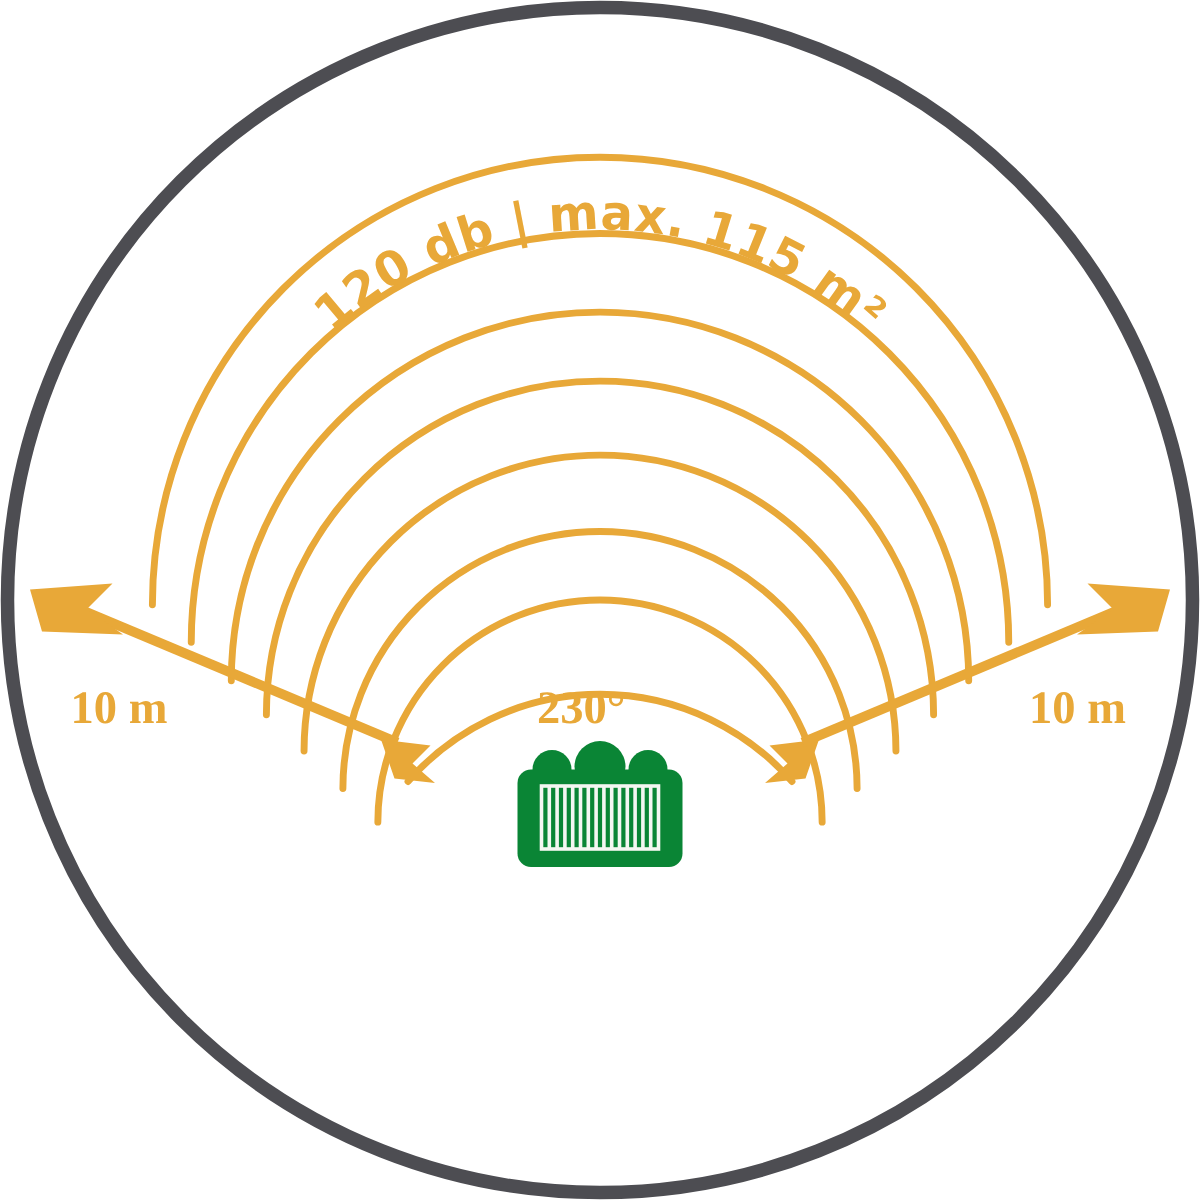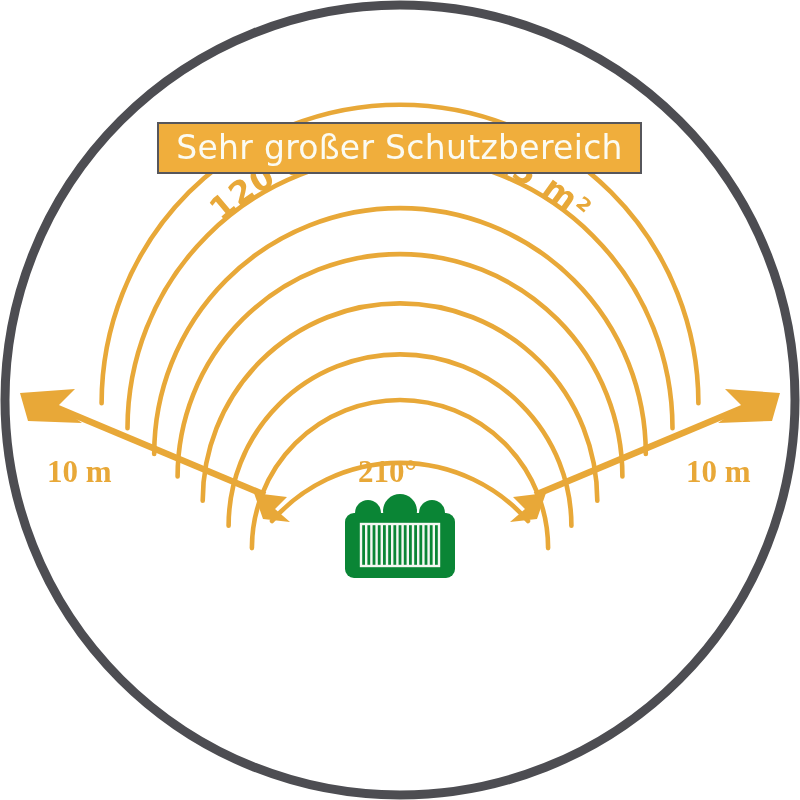--- a/index.html
+++ b/index.html
@@ -128,23 +128,20 @@
         <line x1="407.8" y1="524" x2="407.8" y2="566"></line>
         <line x1="413.0" y1="524" x2="413.0" y2="566"></line>
         <line x1="418.2" y1="524" x2="418.2" y2="566"></line>
         <line x1="423.4" y1="524" x2="423.4" y2="566"></line>
         <line x1="428.6" y1="524" x2="428.6" y2="566"></line>
         <line x1="433.8" y1="524" x2="433.8" y2="566"></line>
       </g>
     </g>
   </svg>
 
-  <div class="banner">
-    <span class="banner-label">Sehr großer Schutzbereich</span>
-  </div>
 
   <div class="dim-label" id="label-left-range">10 m</div>
 
   <div class="dim-label" id="label-right-range">10 m</div>
 
-  <div class="dim-label" id="label-angle">210°</div>
+  <div class="dim-label" id="label-angle">230°</div>
 
 </div>
 
 </body></html>

